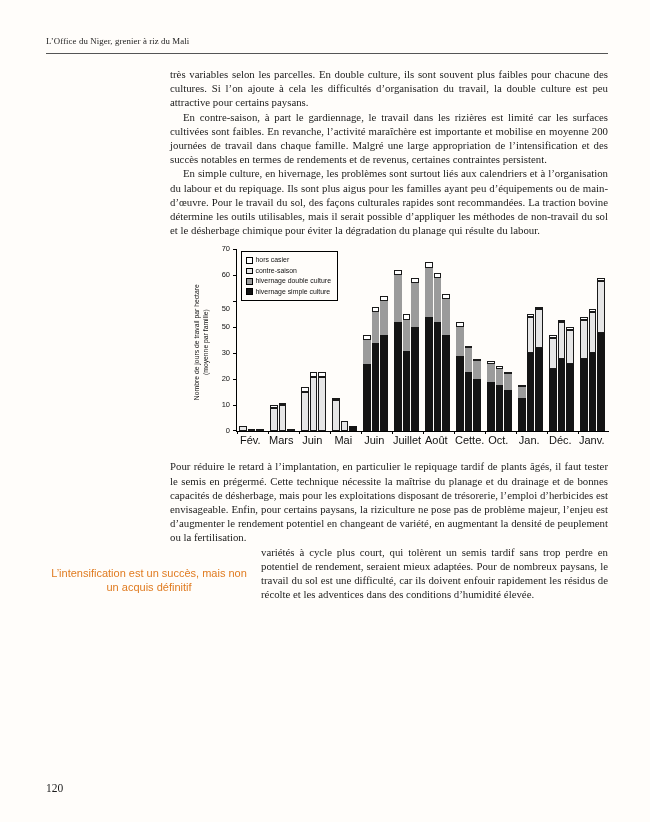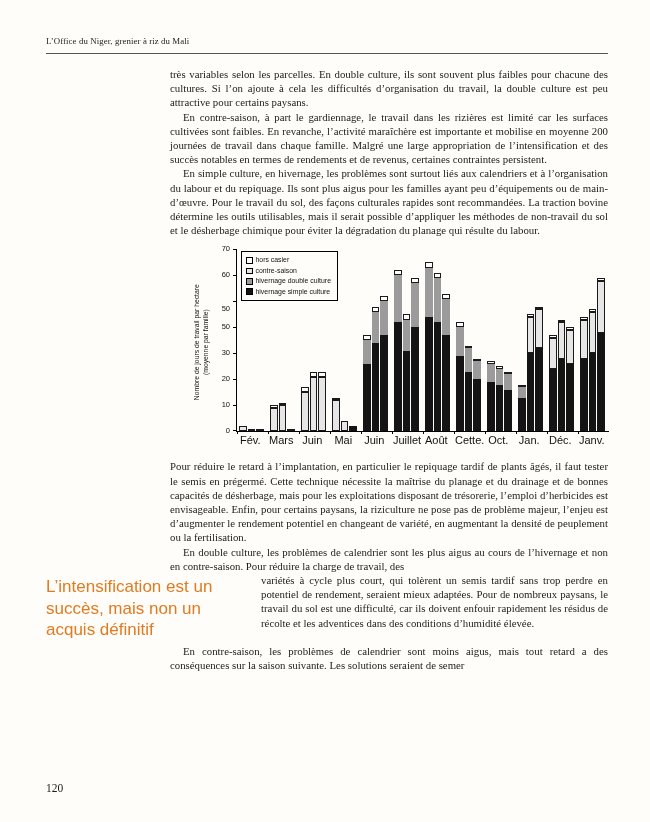--- a/index.html
+++ b/index.html
@@ -56,22 +56,22 @@
   
   .fig-caption {
     position:absolute; left:38px; top:437px; width:127px;
     text-align:right; font-size:9.3px; line-height:1.28;
   }
   .fig-label { color:#e07b20; }
 
   .pq-float {
     float:left; width:206px; margin-left:-124px; margin-right:9px; min-height:71px;
     display:flex; align-items:center; justify-content:flex-end;
-    text-align:left; text-indent:0;
-    font-family:"Liberation Sans", sans-serif; font-size:17px; line-height:1.28;
+    text-align:center; text-indent:0;
+    font-family:"Liberation Sans", sans-serif; font-size:11px; line-height:1.28;
     color:#e07b20; hyphens:none; -webkit-hyphens:none;
   }
   .page-num { position:absolute; left:46px; top:782px; font-size:11.5px; }
 </style>
 </head>
 <body>
 
 <div class="page">
 
   <div class="running-header">L’Office du Niger, grenier à riz du Mali</div>
@@ -323,20 +323,18 @@
           <div class="xcell">Août</div>
           <div class="xcell">Cette.</div>
           <div class="xcell">Oct.</div>
           <div class="xcell">Jan.</div>
           <div class="xcell">Déc.</div>
           <div class="xcell">Janv.</div>
         </div>
     </div>
 
     <p>Pour réduire le retard à l’implantation, en particulier le repiquage tardif de plants âgés, il faut tester le semis en prégermé. Cette technique nécessite la maîtrise du planage et du drainage et de bonnes capacités de désherbage, mais pour les exploitations disposant de trésorerie, l’emploi d’herbicides est envisageable. Enfin, pour certains paysans, la riziculture ne pose pas de problème majeur, l’enjeu est d’augmenter le rendement potentiel en changeant de variété, en augmentant la densité de peuplement ou la fertilisation.</p>
-    <p class="ind">En double culture, les problèmes de calendrier sont les plus aigus au cours de l’hivernage et non en contre-saison. Pour réduire la charge de travail, des</p>
     <p><span class="pq-float">L’intensification est un succès, mais non un acquis définitif</span><span>variétés à cycle plus court, qui tolèrent un semis tardif sans trop perdre en potentiel de rendement, seraient mieux adaptées. Pour de nombreux paysans, le travail du sol est une difficulté, car ils doivent enfouir rapidement les résidus de récolte et les adventices dans des conditions d’humidité élevée.</span></p>
-    <p class="ind clr">En contre-saison, les problèmes de calendrier sont moins aigus, mais tout retard a des conséquences sur la saison suivante. Les solutions seraient de semer</p>
   </div>
 
 
   <div class="page-num">120</div>
 </div>
 
 </body></html>

